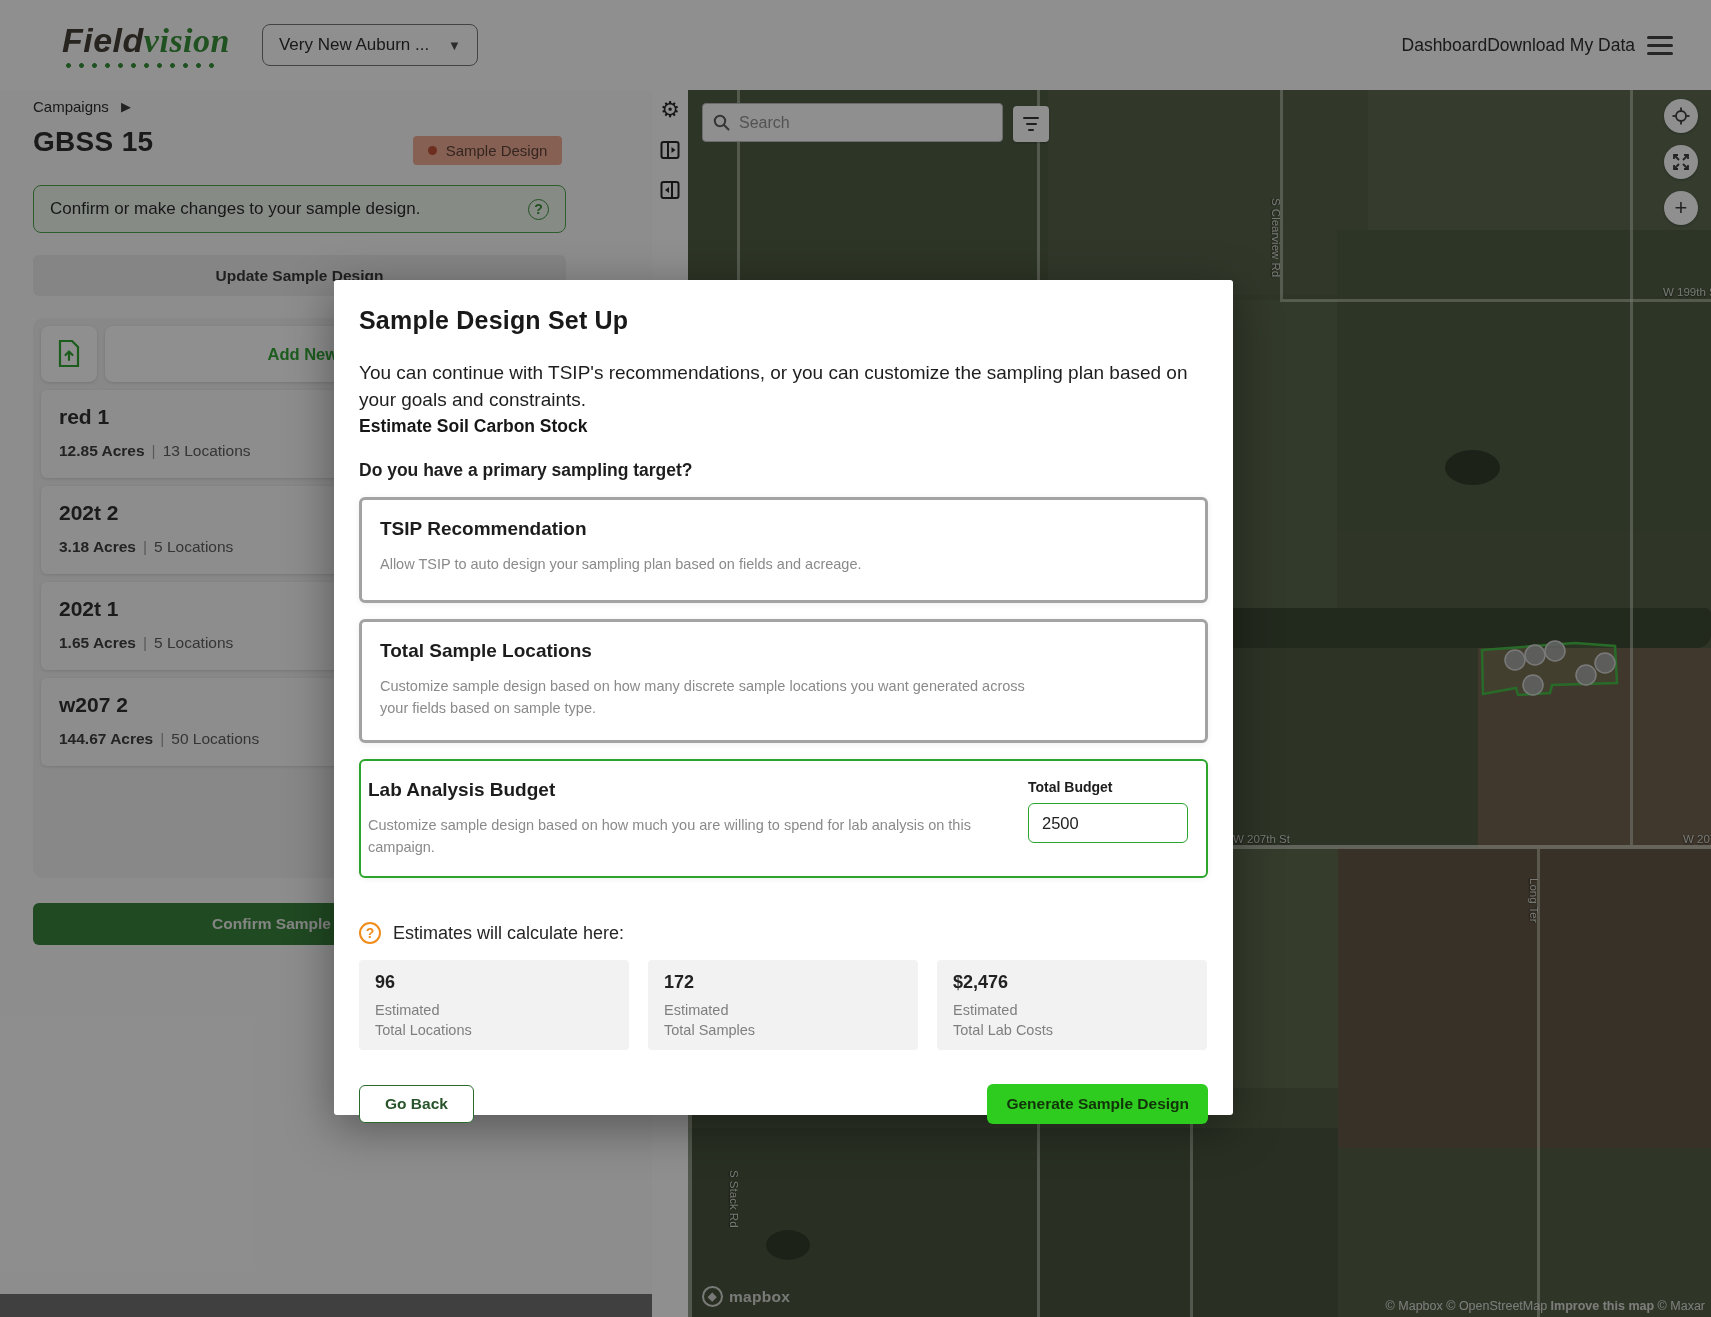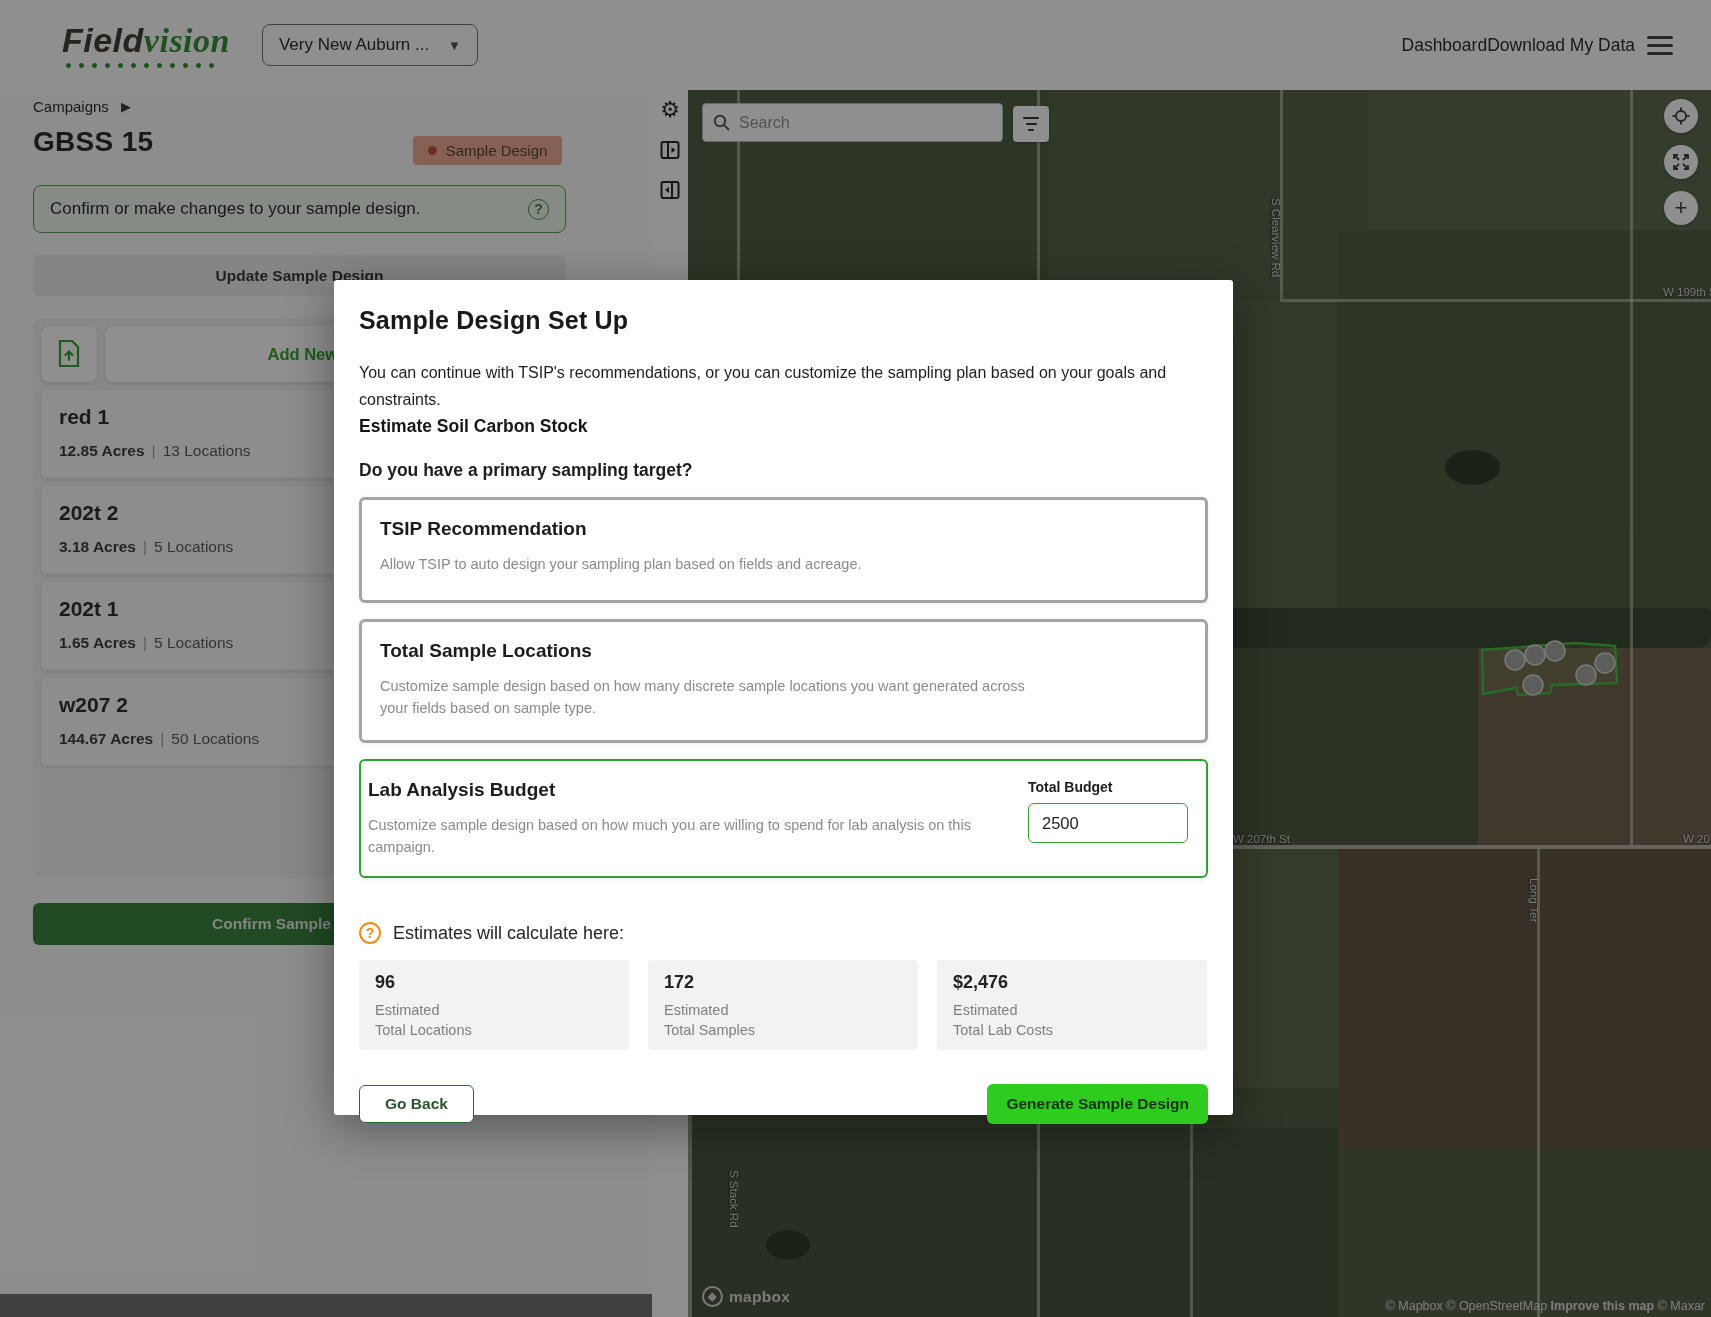--- a/index.html
+++ b/index.html
@@ -129,21 +129,21 @@
   .mb-circle { width:21px; height:21px; border-radius:50%; border:2px solid rgba(255,255,255,.78);
                display:flex; align-items:center; justify-content:center; font-size:11px; }
   .attribution { position:absolute; right:6px; bottom:4px; font-size:12.5px; color:rgba(240,240,240,.88); }
   .attribution b { font-weight:700; cursor:pointer; }
 
   
   .overlay { position:absolute; inset:0; background:rgba(18,18,18,.47); z-index:40; }
   .modal { position:absolute; left:334px; top:240px; width:899px; height:835px; background:#fff;
            border-radius:3px; z-index:50; padding:26px 25px 12px 25px; box-shadow:0 12px 48px rgba(0,0,0,.4);margin-top:40px; }
   .modal h2 { font-size:25px; font-weight:700; color:#191919; letter-spacing:.2px; }
-  .modal-intro { margin-top:24px; font-size:16px; line-height:27px; color:#1e1e1e; max-width:840px; }
+  .modal-intro { margin-top:24px; font-size:19px; line-height:27px; color:#1e1e1e; max-width:840px; }
   .modal-goal { font-size:17.5px; line-height:27px; font-weight:700; color:#161616; }
   .modal-question { margin-top:20px; font-size:17.5px; color:#1e1e1e;font-weight:bold; }
   .option-card { margin-top:16px; border:3px solid #a3a3a3; border-radius:6px; background:#fff;
                  box-shadow:0 1px 6px rgba(0,0,0,.07); padding:18px; cursor:pointer; }
   .option-card h3 { font-size:19px; font-weight:700; color:#1c1c1c; }
   .option-desc { margin-top:13px; font-size:14.5px; line-height:22px; color:#8a8a8a; max-width:672px; }
   .card-tsip { height:106px; }
   .card-locations { height:124px; }
   .card-budget { border:2px solid #2ba52b; min-height:97px; display:flex; justify-content:space-between;
                  align-items:flex-start; gap:18px;padding-left:7px; }

